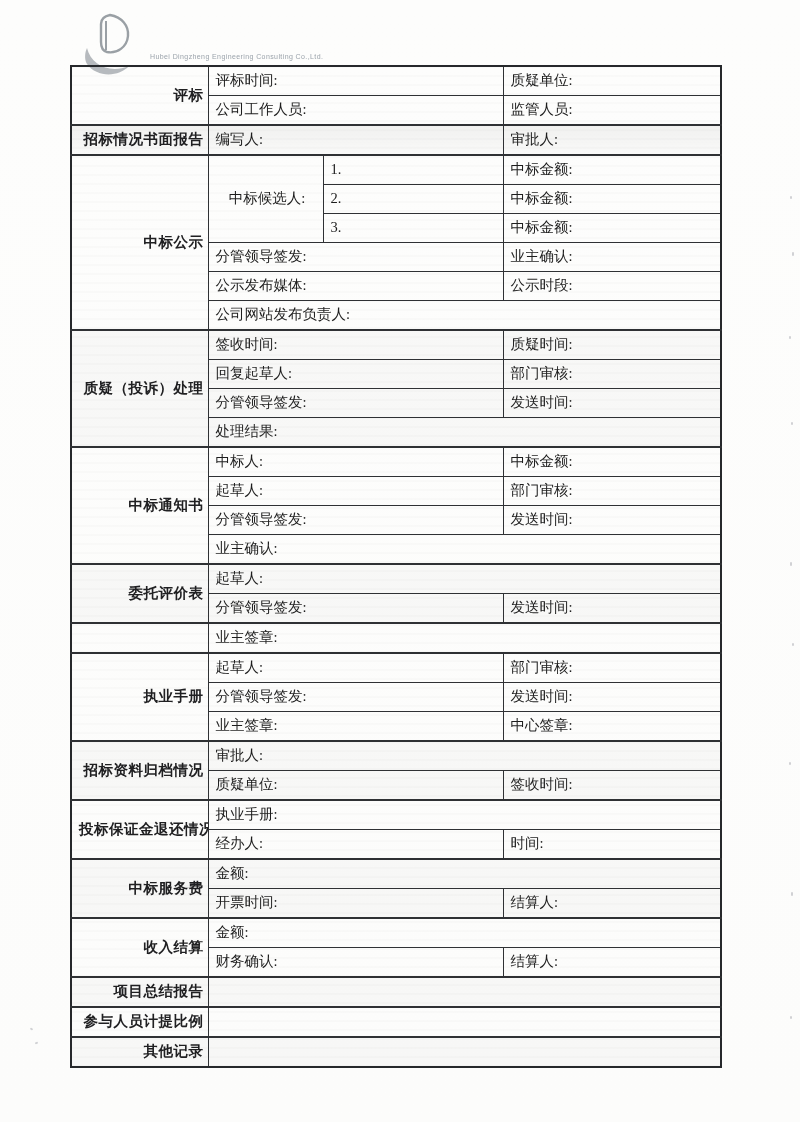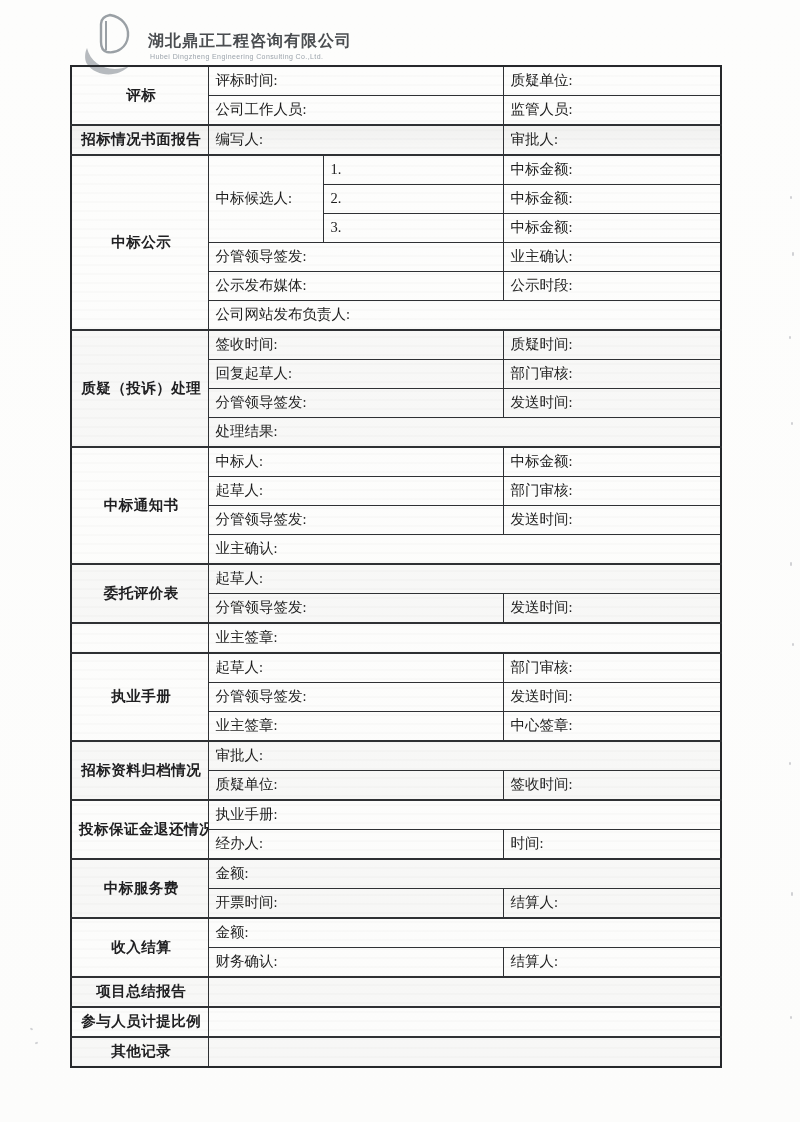--- a/index.html
+++ b/index.html
@@ -51,29 +51,29 @@
     font-size:14.5px;
     line-height:1.05;
     padding:0 4px 0 7px;
     overflow:hidden;
     white-space:nowrap;
     vertical-align:middle;
   }
   table.form{border:2px solid #26282b;}
   tr.sb td{border-top-width:2px;margin-top:28px;}
   td.sec{
-    text-align:center;
+    text-align:right;
     font-weight:600;
     letter-spacing:0.5px;
     padding:0 1px;
     font-size:14.5px;
     color:#202022;
   }
   td.sub{
-    text-align:left;
+    text-align:center;
     padding:0 2px;
   }
   td.num{padding-left:6px;}
   tr.shade td{background:linear-gradient(180deg,rgba(150,150,148,0.12),rgba(150,150,148,0.04));}
   tr.shade2 td{background:rgba(150,150,148,0.05);}
   
   .speck{
     position:absolute;background:rgba(125,130,140,0.35);
     border-radius:1px;pointer-events:none;
   }
@@ -83,21 +83,20 @@
 
 <div class="page">
 
   <div class="logo-wrap">
     <svg viewBox="0 0 62 66" width="62" height="66">
       <path d="M28 3 C40 5 47 14 46 24 C45 35 35 42 25 40 C21 39 19 35 19 30 L19 12 C19 6 23 4 28 3 Z" fill="none" stroke="#9aa0a5" stroke-width="2.4"></path>
       <path d="M24 9 L24 38" fill="none" stroke="#9aa0a5" stroke-width="2"></path>
       <path d="M5 36 C9 53 28 62 47 54 C37 65 15 66 5 52 C2 47 3 40 5 36 Z" fill="#a9aeb3" opacity="0.85"></path>
     </svg>
   </div>
-  <div class="company-name">湖北鼎正工程咨询有限公司</div>
   <div class="company-name-en">Hubei Dingzheng Engineering Consulting Co.,Ltd.</div>
 
   <table class="form">
     <colgroup>
       <col style="width:137px">
         <col style="width:115px">
         <col style="width:180px">
         <col style="width:218px">
     </colgroup>
     <tbody>

